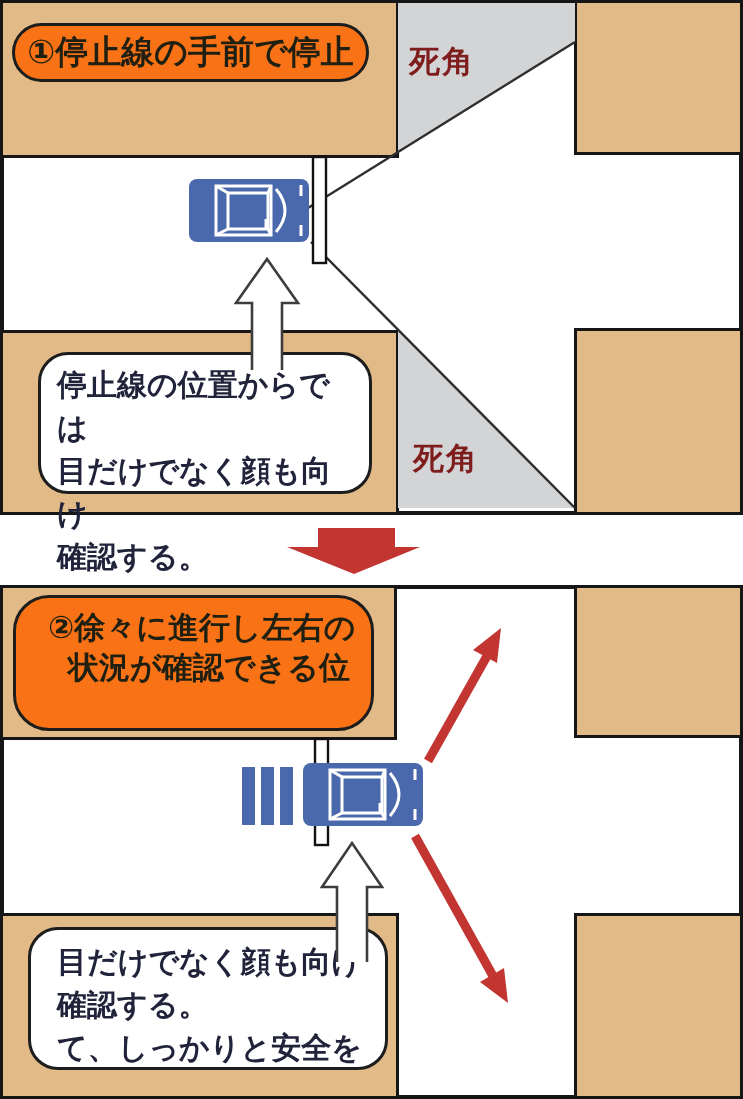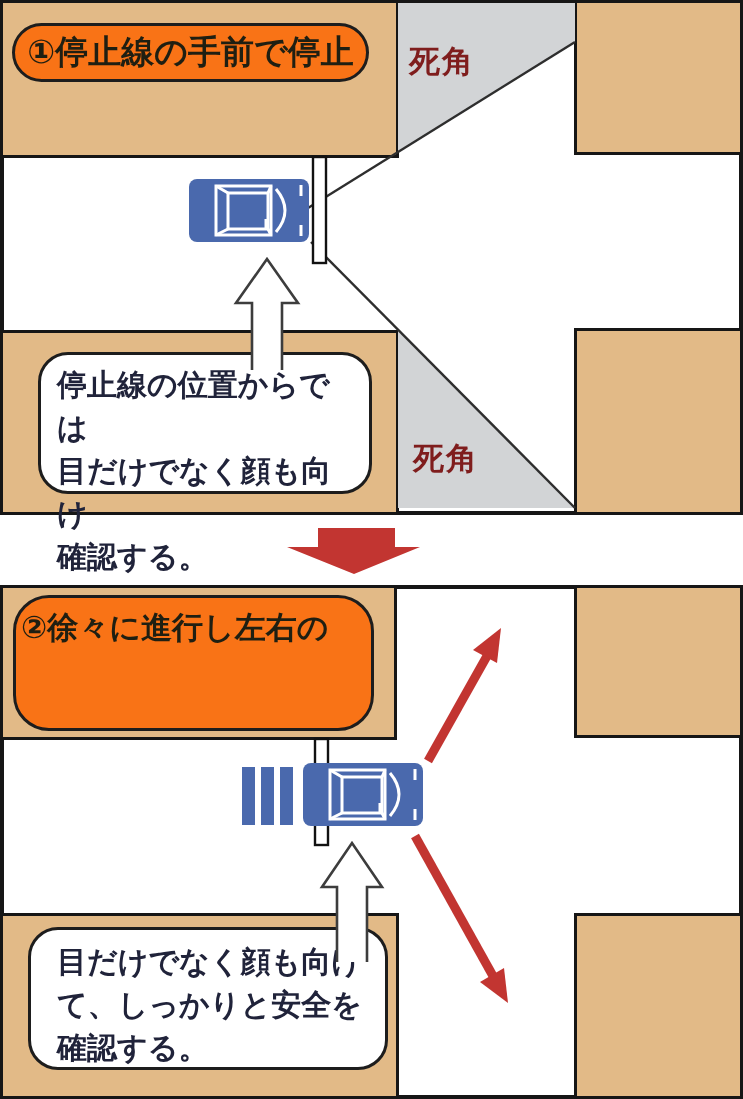--- a/index.html
+++ b/index.html
@@ -12,21 +12,21 @@
   .gfx{position:absolute;left:0;top:0;z-index:2;}
   .lbl-blind{position:absolute;z-index:3;font-size:31px;color:#7f1d1d;letter-spacing:2px;font-family:Liberation Serif, serif;}
   .pill{
     position:absolute;z-index:3;background:#f97316;border:3px solid #1d1d1d;box-sizing:border-box;
     color:#1f1f12;
   }
   .pill1{left:12px;top:23px;width:357px;height:59px;border-radius:31px;
     display:flex;align-items:center;justify-content:center;font-size:33px;}
   .pill2{left:13px;top:595px;width:361px;height:136px;border-radius:36px;padding-top:9px;
     font-size:31px;line-height:40px;}
-  .pill2 .l1{padding-left:5px;}
+  .pill2 .l1{padding-left:32px;}
   .pill2 .l2,.pill2 .l3{padding-left:52px;}
   .bubble{
     position:absolute;z-index:3;background:#ffffff;border:3px solid #1d1d1d;box-sizing:border-box;
     border-radius:30px;color:#20233a;font-size:30px;line-height:43px;
   }
   .bubble1{left:38px;top:352px;width:334px;height:142px;padding:8px 16px 0 16px;}
   .bubble2{left:28px;top:927px;width:360px;height:143px;padding:10px 0 0 26px;}
   .callout{position:absolute;left:0;top:0;z-index:4;}
 </style>
 </head>
@@ -101,32 +101,33 @@
 
   <div class="lbl-blind" style="left:409px;top:41px;">死角</div>
   <div class="lbl-blind" style="left:413px;top:438px;">死角</div>
 
   <div class="pill pill1">
     <span>①停止線の手前で停止</span>
   </div>
 
   <div class="pill pill2">
     <div class="l1">②徐々に進行し左右の</div>
+    <div class="l2">状況が確認できる位</div>
   </div>
 
   <div class="bubble bubble1">
     <div>停止線の位置からでは</div>
     <div>目だけでなく顔も向け</div>
     <div>確認する。</div>
   </div>
 
   <div class="bubble bubble2">
     <div>目だけでなく顔も向け</div>
+    <div>確認する。</div>
     <div>て、しっかりと安全を</div>
-    <div>確認する。</div>
   </div>
 
   <svg class="callout" width="743" height="1099" viewBox="0 0 743 1099">
     <path d="M252,370 L252,303 L236,303 L267,259 L298,303 L282,303 L282,370" fill="#ffffff" stroke="#3d3d3d" stroke-width="2.6"></path>
     <path d="M337,962 L337,887 L322,887 L352,843 L382,887 L367,887 L367,962" fill="#ffffff" stroke="#3d3d3d" stroke-width="2.6"></path>
   </svg>
 
 </div>
 
 </body></html>

